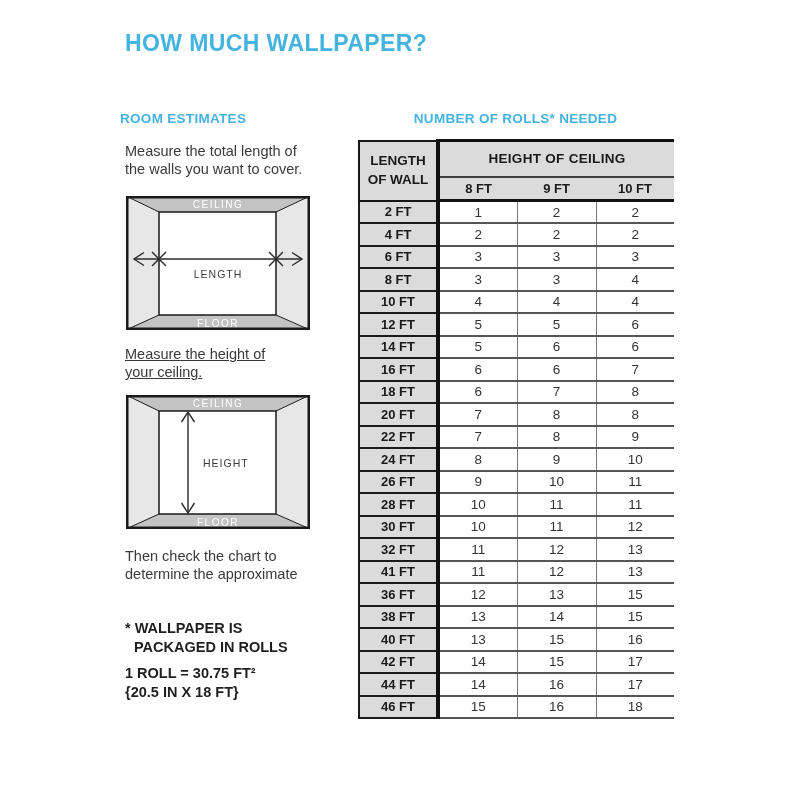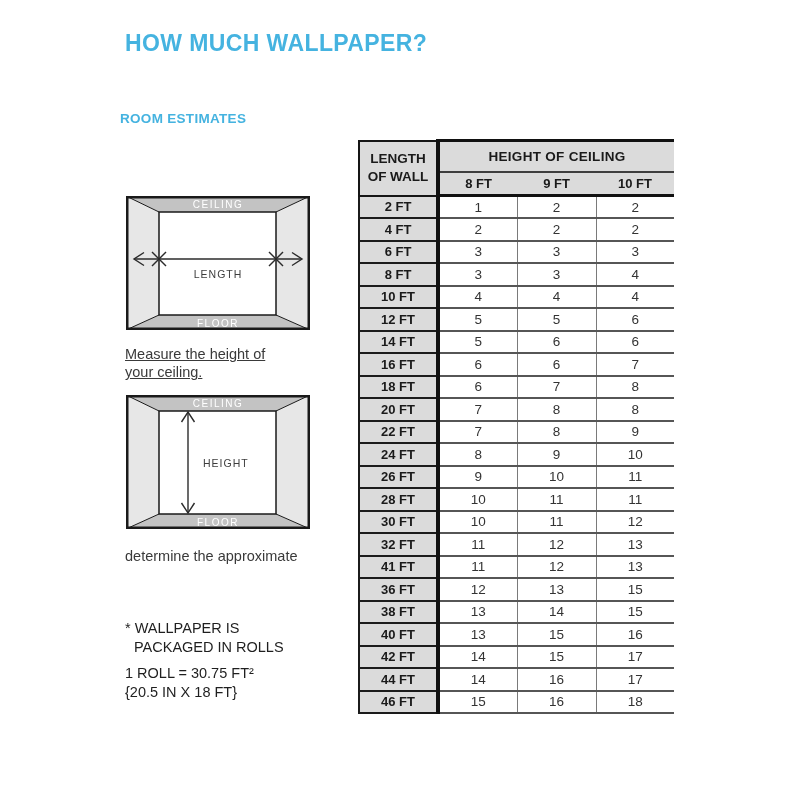--- a/index.html
+++ b/index.html
@@ -17,21 +17,21 @@
   }
   .room-estimates-heading { left:120px; top:111px; }
   .table-heading { left:358px; top:111px; width:315px; text-align:center; }
 
   .para { position:absolute; font-size:14.5px; color:#3a3a3a; line-height:18px; }
   .para span { display:block; }
   .step1 { left:125px; top:142px; }
   .step2 { left:125px; top:345px;text-decoration:underline; }
   .step3 { left:125px; top:547px; }
 
-  .bold-note { position:absolute; font-size:14.5px; font-weight:normal; color:#1f1f1f; line-height:19px; }
+  .bold-note { position:absolute; font-size:14.5px; font-weight:bold; color:#1f1f1f; line-height:19px; }
   .bold-note span { display:block; }
   .footnote { left:125px; top:619px; }
   .footnote .indent { padding-left:9px; }
   .rollinfo { left:125px; top:664px; }
 
   .diagram { position:absolute; left:126px; }
   .diagram-1 { top:196px; }
   .diagram-2 { top:395px; }
 
   
@@ -42,21 +42,21 @@
   th.len-h {
     background:#dbdbdb; color:#1a1a1a;
     border:2px solid #151515; border-right:4px solid #111;
     font-size:13.5px; font-weight:bold;
   }
   th.len-h span { display:block; line-height:1.35; }
 
   th.span-h {
     background:#dbdbdb; color:#1a1a1a;
     border-top:3px solid #111; border-bottom:2px solid #3e3e3e;
-    font-size:13.5px; font-weight:bold; height:31px; letter-spacing:0.3px;
+    font-size:13.5px; font-weight:bold; height:36px; letter-spacing:0.3px;
   }
   tr.sub th {
     background:#dbdbdb; color:#1a1a1a;
     border-bottom:3px solid #111;
     font-size:13px; font-weight:bold; height:24px;
   }
 
   tbody th.len-cell {
     background:#dbdbdb; color:#1a1a1a;
     border:2px solid #1b1b1b; border-right:4px solid #111;
@@ -73,20 +73,24 @@
 </style>
 </head>
 <body>
 
 <div class="page">
 
   <h1 class="page-title accent" style="color: rgb(69, 179, 224);">HOW MUCH WALLPAPER?</h1>
 
   <h2 class="section-heading room-estimates-heading accent" style="color: rgb(69, 179, 224);">ROOM ESTIMATES</h2>
 
+  <p class="para step1">
+    <span>Measure the total length of</span>
+    <span>the walls you want to cover.</span>
+  </p>
 
   <svg class="diagram diagram-1" width="184" height="134" viewBox="0 0 184 134">
     <polygon points="0,0 184,0 150,16 33,16" fill="#C3C3C3"></polygon>
     <polygon points="0,134 33,119 150,119 184,134" fill="#C3C3C3"></polygon>
     <polygon points="0,0 33,16 33,119 0,134" fill="#E7E7E7"></polygon>
     <polygon points="184,0 150,16 150,119 184,134" fill="#E7E7E7"></polygon>
     <line x1="0" y1="0" x2="33" y2="16" stroke="#1a1a1a" stroke-width="1"></line>
     <line x1="184" y1="0" x2="150" y2="16" stroke="#1a1a1a" stroke-width="1"></line>
     <line x1="0" y1="134" x2="33" y2="119" stroke="#1a1a1a" stroke-width="1"></line>
     <line x1="184" y1="134" x2="150" y2="119" stroke="#1a1a1a" stroke-width="1"></line>
@@ -126,33 +130,35 @@
       <line x1="62" y1="17" x2="62" y2="118"></line>
       <polyline points="55.5,27 62,17 68.5,27"></polyline>
       <polyline points="55.5,108 62,118 68.5,108"></polyline>
     </g>
     <text x="92" y="12" text-anchor="middle" fill="#ffffff" font-size="10" letter-spacing="1.5">CEILING</text>
     <text x="92" y="130.5" text-anchor="middle" fill="#ffffff" font-size="10" letter-spacing="1.5">FLOOR</text>
     <text x="77" y="71.5" text-anchor="start" fill="#3d3d3d" font-size="10.5" letter-spacing="1">HEIGHT</text>
   </svg>
 
   <p class="para step3">
+    <span>Then check the chart to</span>
     <span>determine the approximate</span>
   </p>
 
   <p class="bold-note footnote">
     <span>* WALLPAPER IS</span>
     <span class="indent">PACKAGED IN ROLLS</span>
   </p>
 
   <p class="bold-note rollinfo">
     <span>1 ROLL = 30.75 FT²</span>
     <span>{20.5 IN X 18 FT}</span>
   </p>
 
+  <h2 class="section-heading table-heading accent" style="color: rgb(69, 179, 224);">NUMBER OF ROLLS* NEEDED</h2>
 
   <div class="rolls-table-wrap">
     <table class="rolls-table">
       <colgroup>
         <col style="width:79px">
           <col style="width:79px">
           <col style="width:79px">
           <col style="width:78px">
       </colgroup>
       <thead>

